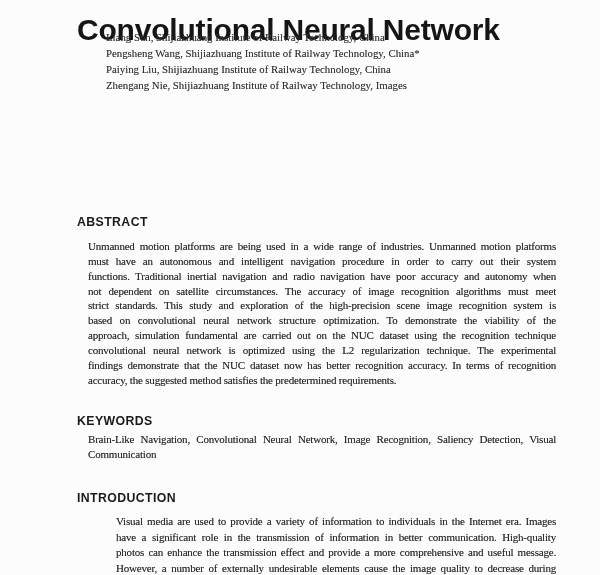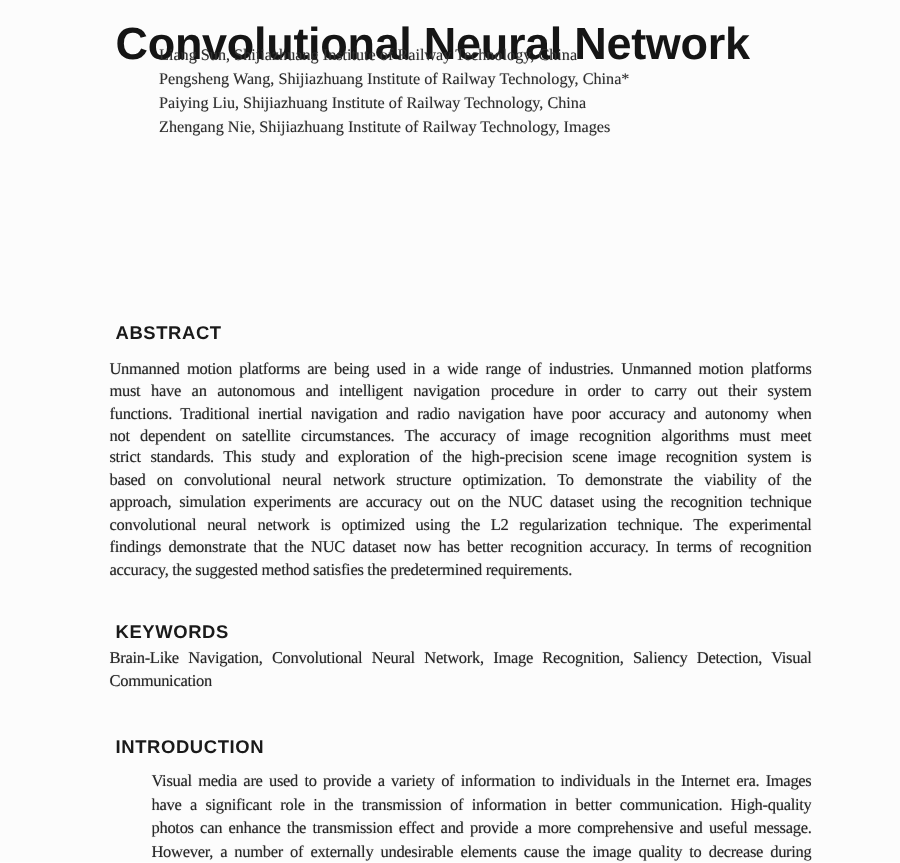--- a/index.html
+++ b/index.html
@@ -50,21 +50,21 @@
     font-weight: bold;
     font-size: 12.3px;
     letter-spacing: 0.4px;
     color: var(--heading, #1a1a1a);
   }
   .h-abstract { top: 215px; }
   .h-keywords { top: 414px; }
   .h-intro    { top: 491px; }
   .para {
     position: absolute;
-    left: 73px;
+    left: 88px;
     width: 468px;
     font-size: 11px;
     letter-spacing: -0.2px;
     color: var(--text, #282828);
   }
   .p-abstract { top: 239px; }
   .p-keywords { top: 432px; }
   .p-intro    { top: 514px; }
   .para .ln {
     text-align: justify;
@@ -95,21 +95,21 @@
 
   <div class="sec-heading h-abstract">ABSTRACT</div>
 
   <div class="para p-abstract">
       <div class="ln">Unmanned motion platforms are being used in a wide range of industries. Unmanned motion platforms</div>
       <div class="ln">must have an autonomous and intelligent navigation procedure in order to carry out their system</div>
       <div class="ln">functions. Traditional inertial navigation and radio navigation have poor accuracy and autonomy when</div>
       <div class="ln">not dependent on satellite circumstances. The accuracy of image recognition algorithms must meet</div>
       <div class="ln">strict standards. This study and exploration of the high-precision scene image recognition system is</div>
       <div class="ln">based on convolutional neural network structure optimization. To demonstrate the viability of the</div>
-      <div class="ln">approach, simulation experiments are accuracy out on the NUC dataset using the recognition technique</div>
+      <div class="ln">approach, simulation fundamental are carried out on the NUC dataset using the recognition technique</div>
       <div class="ln">convolutional neural network is optimized using the L2 regularization technique. The experimental</div>
       <div class="ln">findings demonstrate that the NUC dataset now has better recognition accuracy. In terms of recognition</div>
       <div class="ln last">accuracy, the suggested method satisfies the predetermined requirements.</div>
     </div>
 
   <div class="sec-heading h-keywords">KEYWORDS</div>
 
   <div class="para p-keywords">
       <div class="ln">Brain-Like Navigation, Convolutional Neural Network, Image Recognition, Saliency Detection, Visual</div>
       <div class="ln last">Communication</div>

